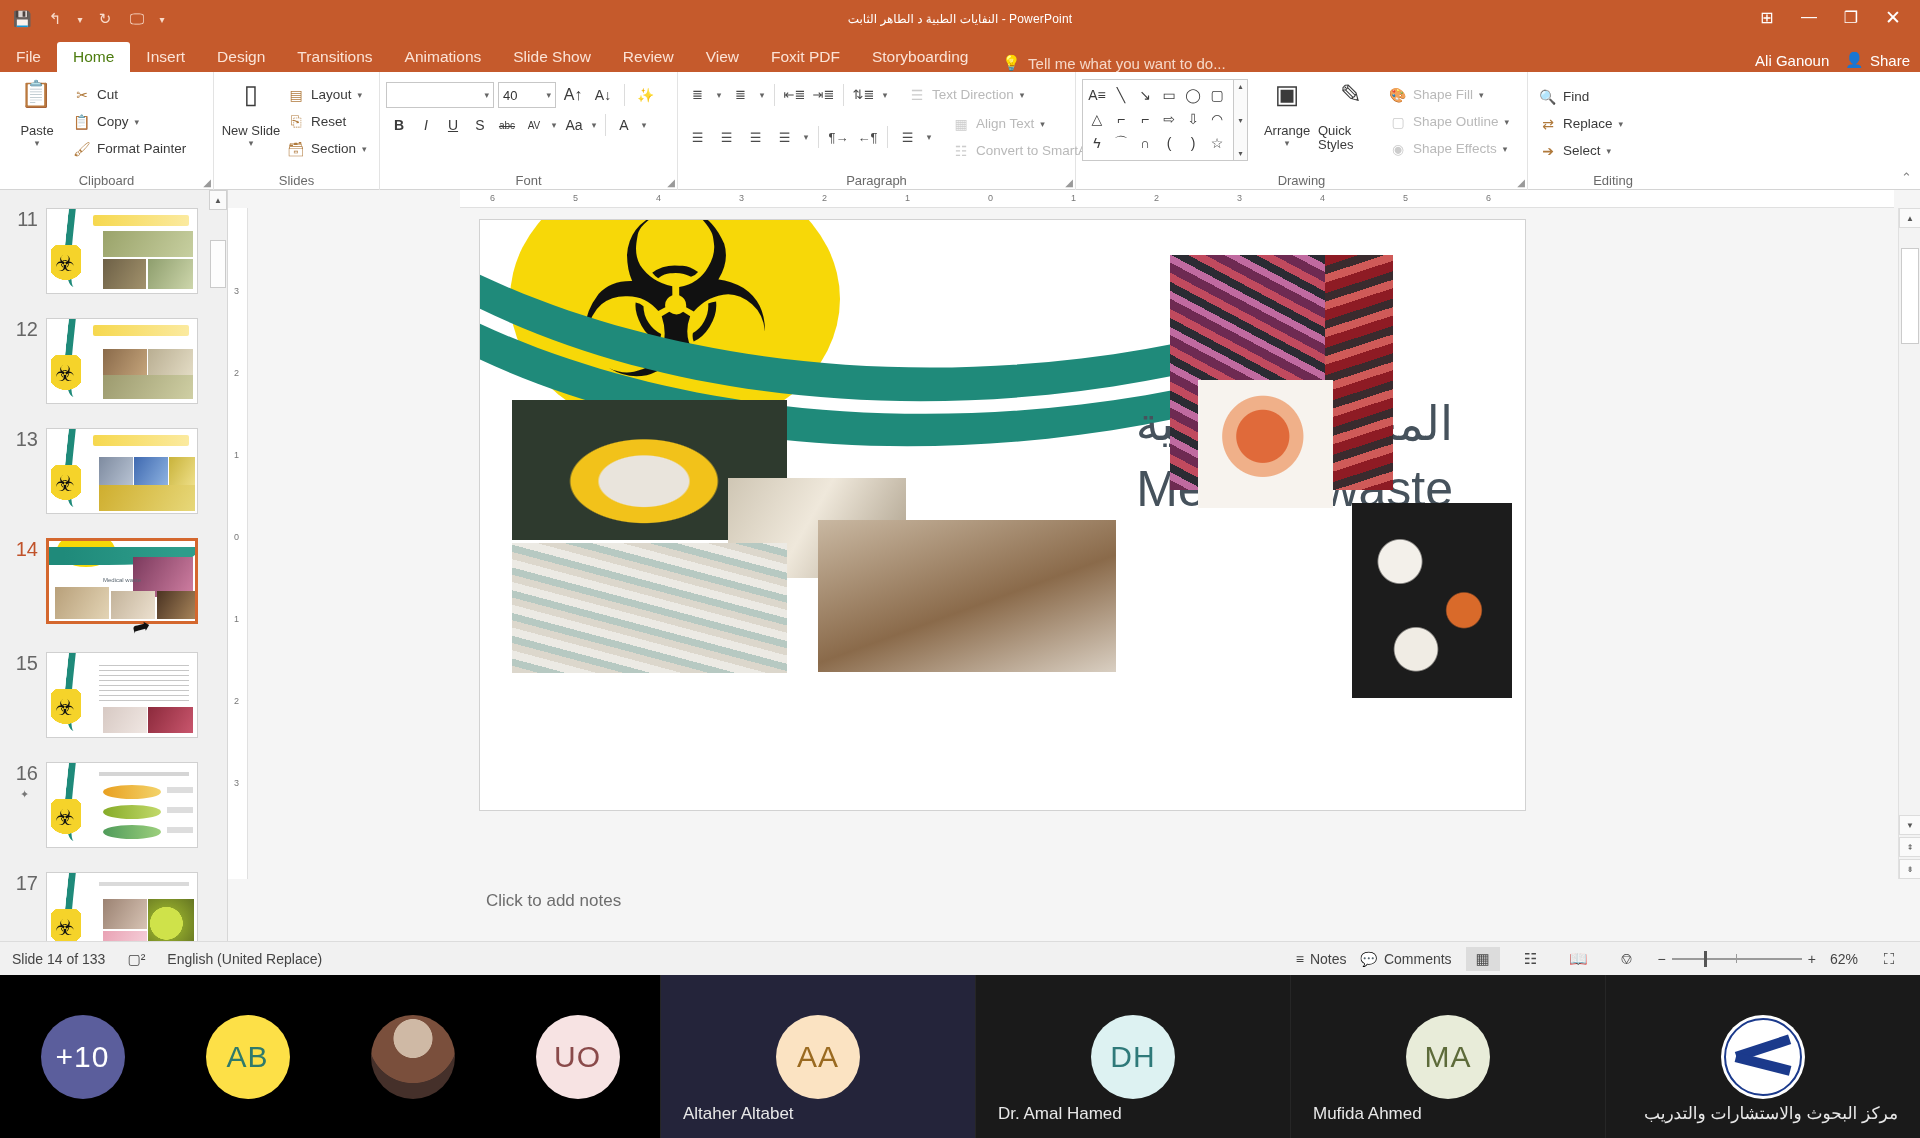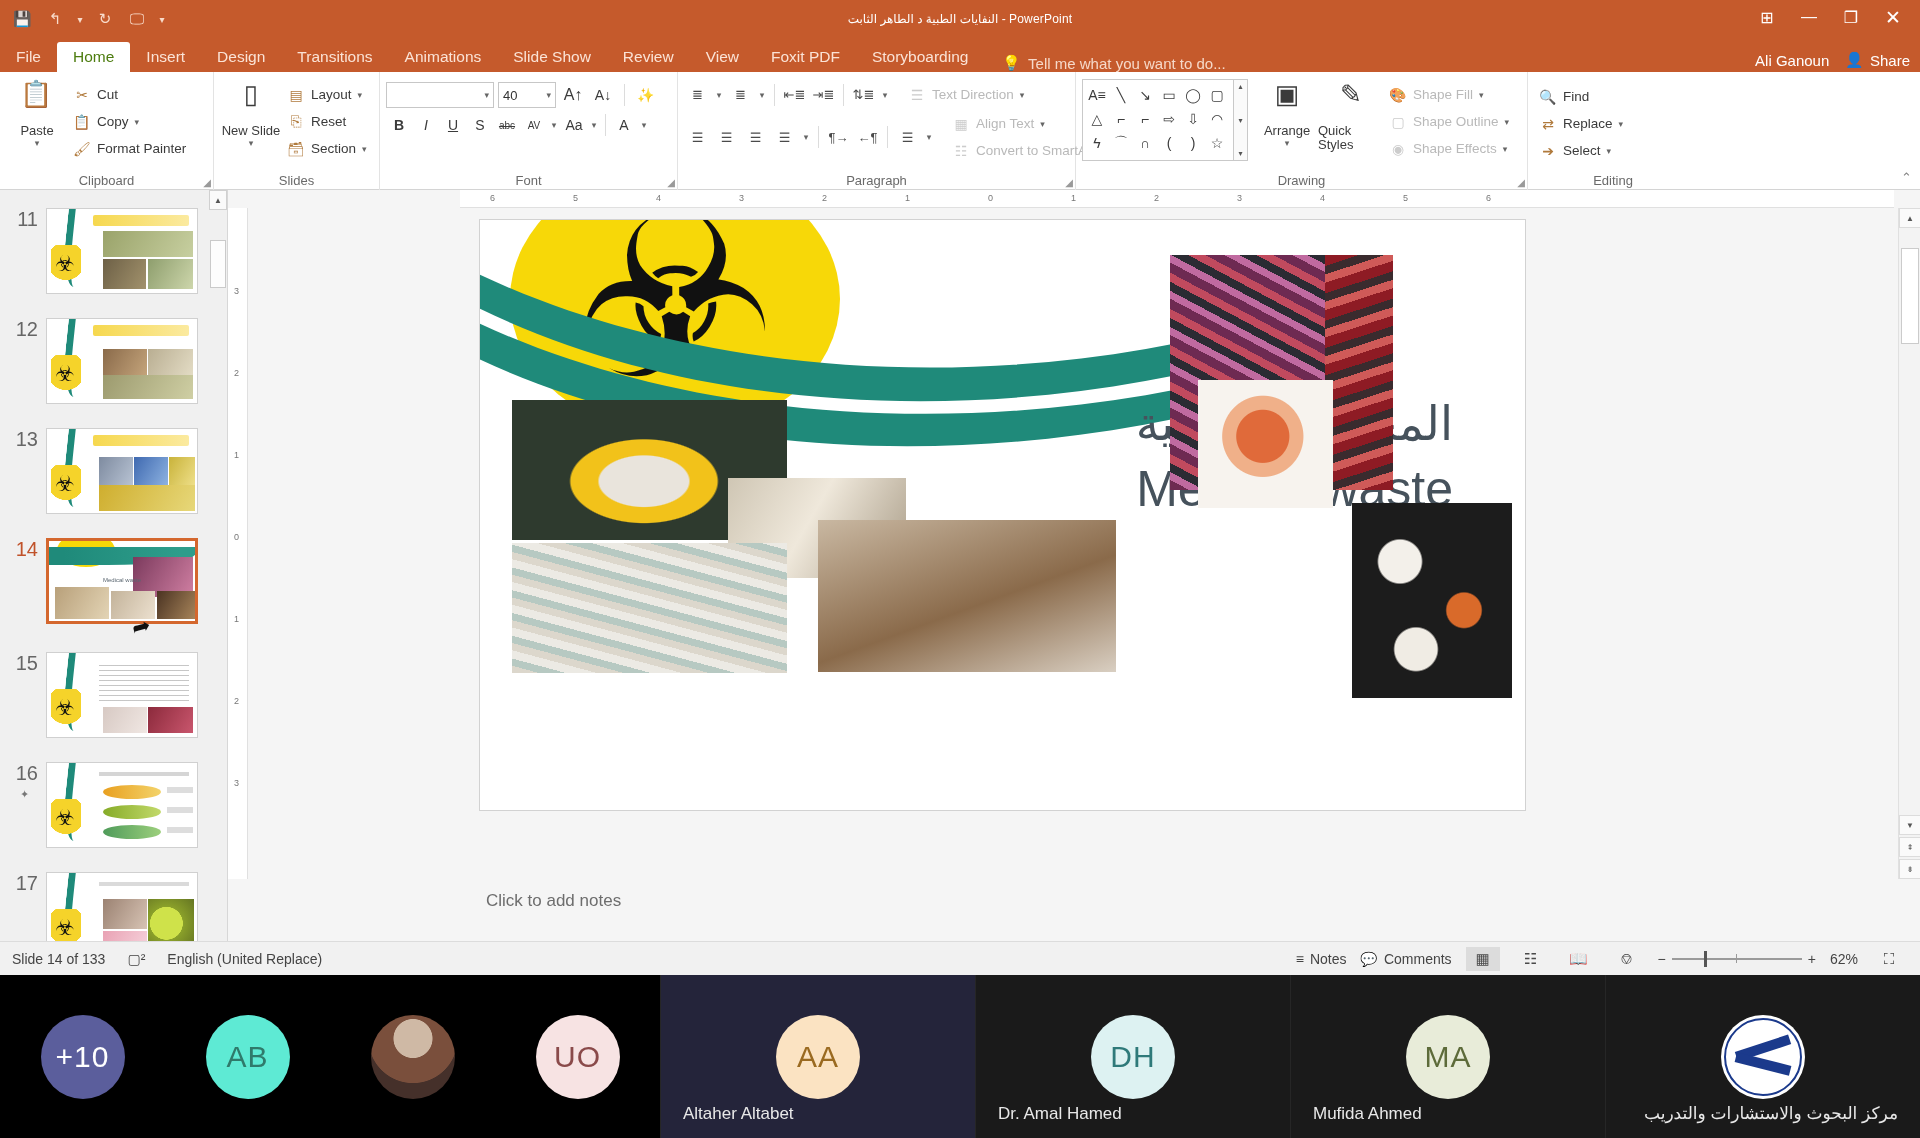--- a/index.html
+++ b/index.html
@@ -693,21 +693,21 @@
     </div>
   </div>
 
   <div class="confbar">
 
     <div class="tile grid1">
       <div class="subtile">
         <div class="avatar" style="background:#5b5e9c;color:#ffffff">+10</div>
       </div>
       <div class="subtile">
-        <div class="avatar" style="background:#5eead4;color:#2f7a6b">AB</div>
+        <div class="avatar" style="background:#fde047;color:#2f7a6b">AB</div>
       </div>
       <div class="subtile">
         <div class="avatar photo" style="background:radial-gradient(circle at 50% 28%,#cfb9a5 0 26%,#7a4f3c 27% 60%,#45302a 61% 100%)"></div>
       </div>
       <div class="subtile">
         <div class="avatar" style="background:#f7e3e3;color:#8a4a4a">UO</div>
       </div>
     </div>
 
     <div class="tile named active-speaker">

